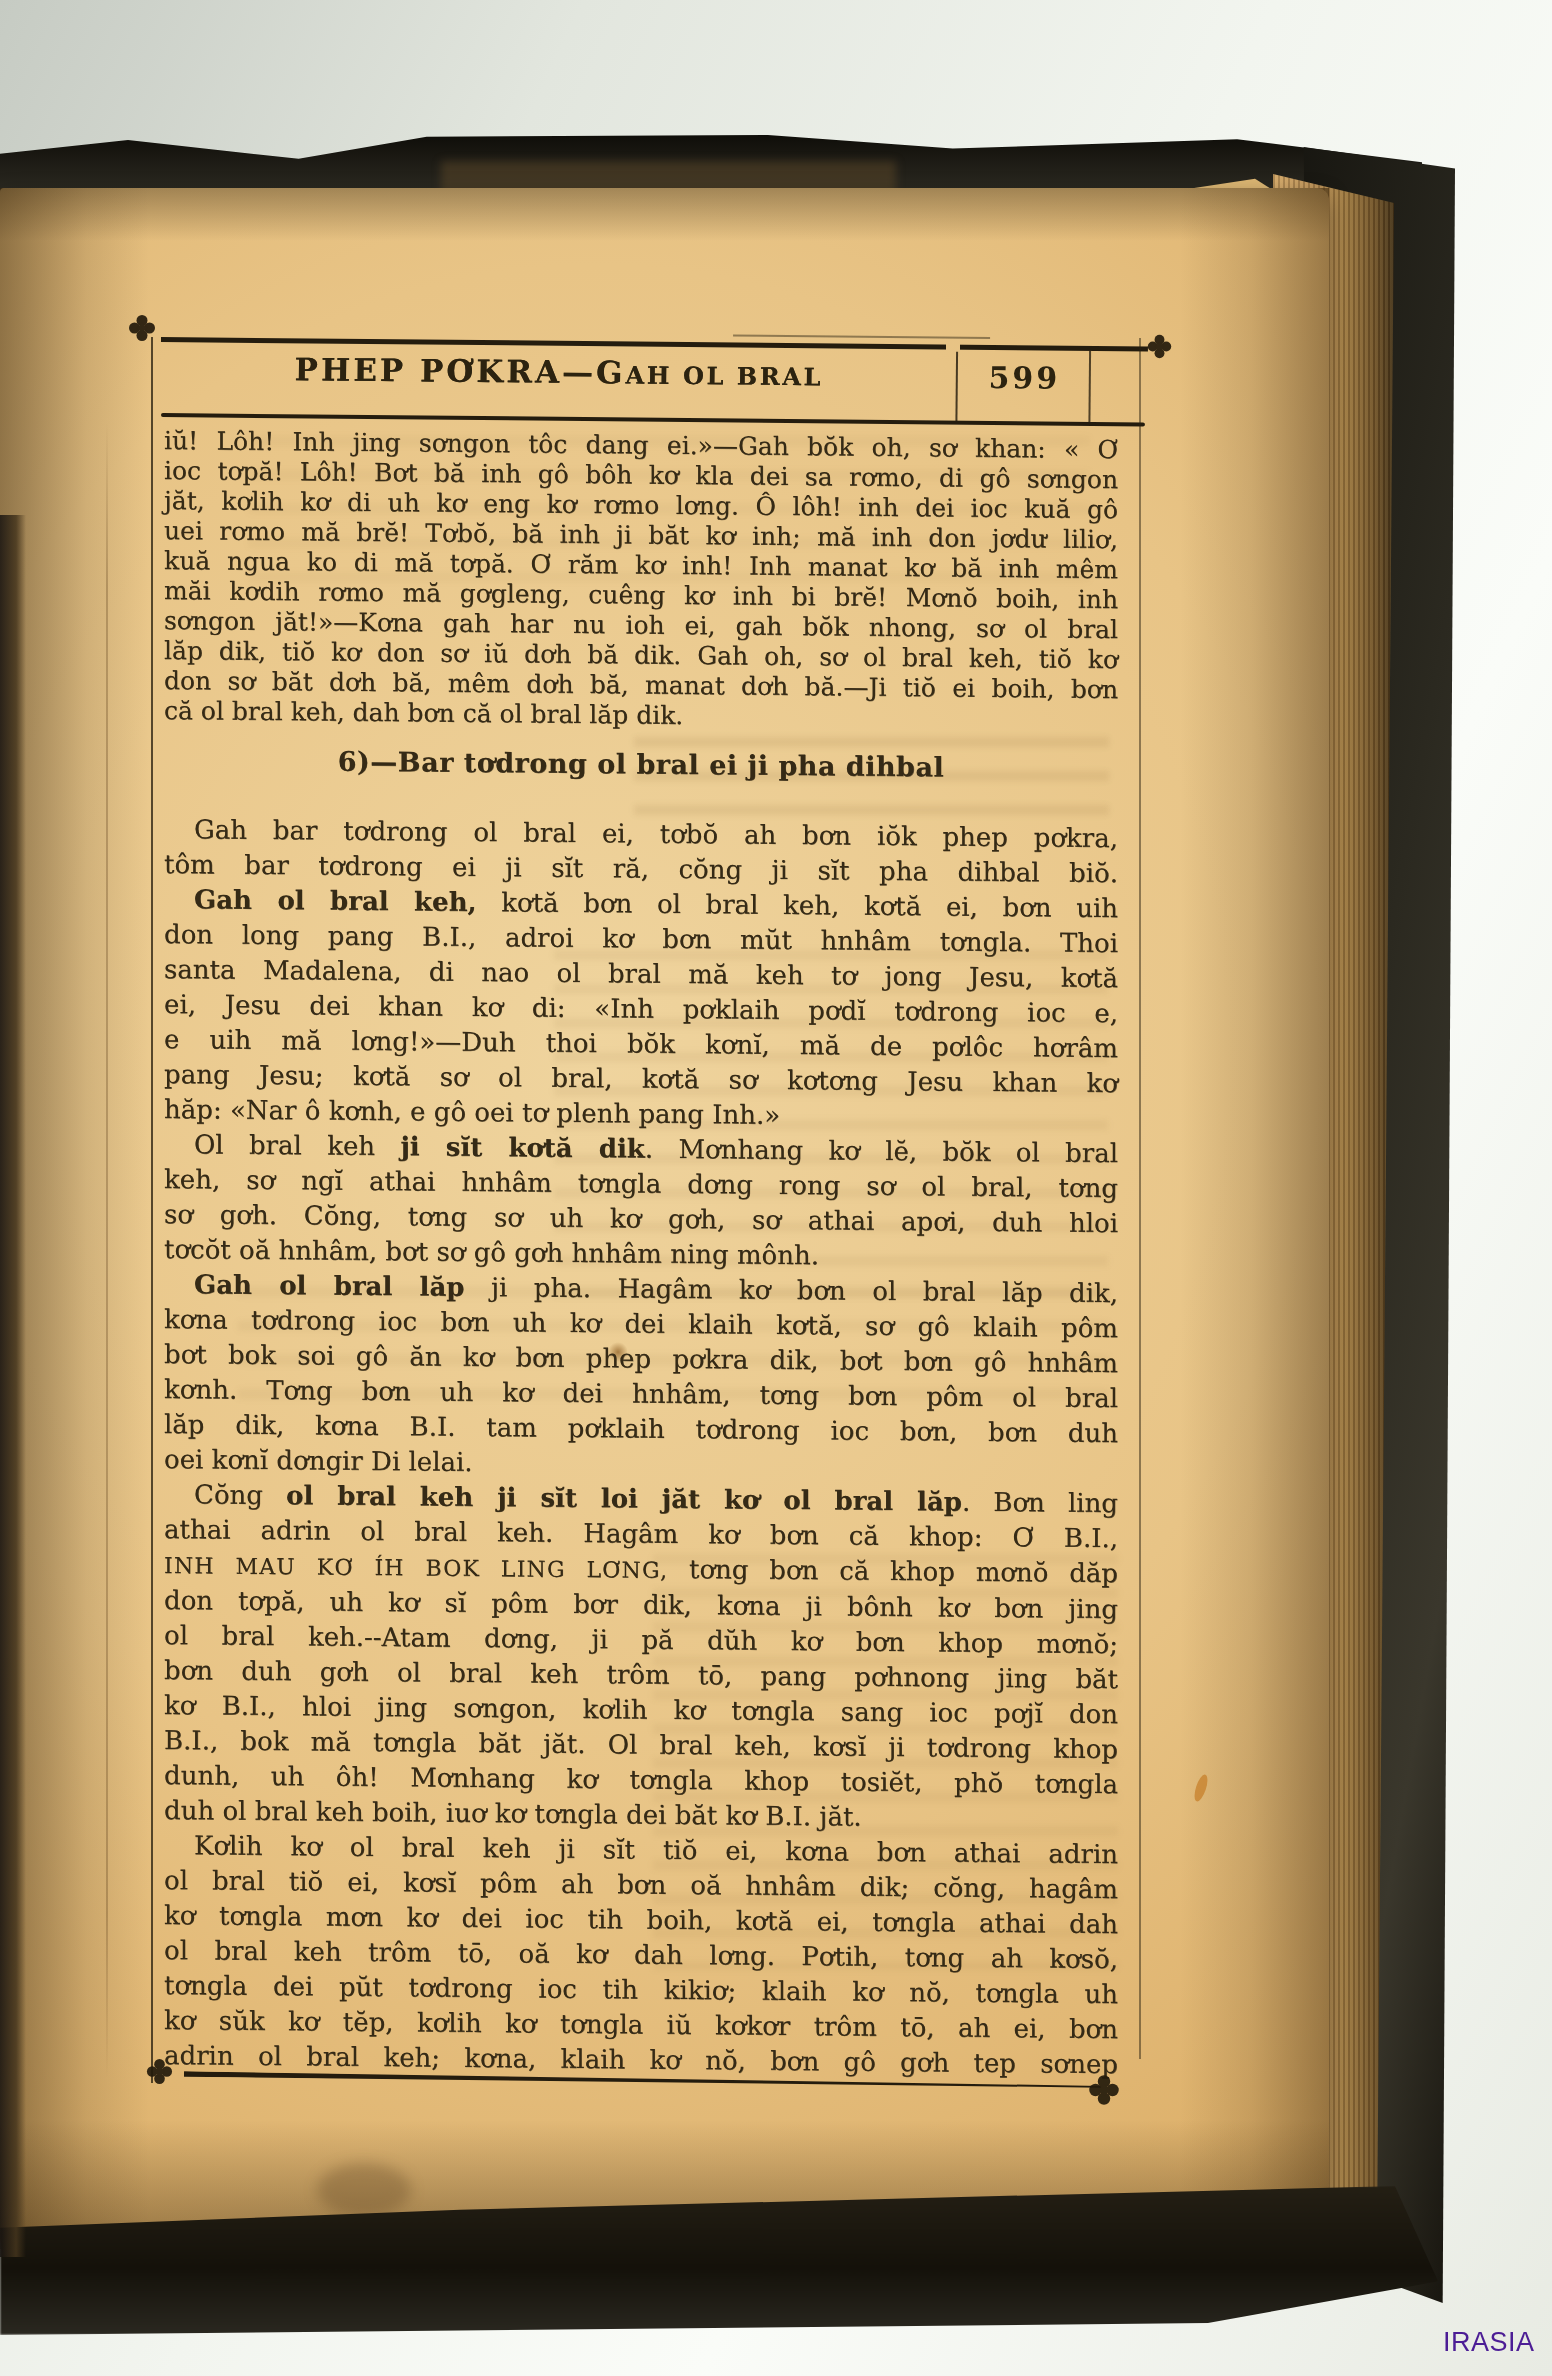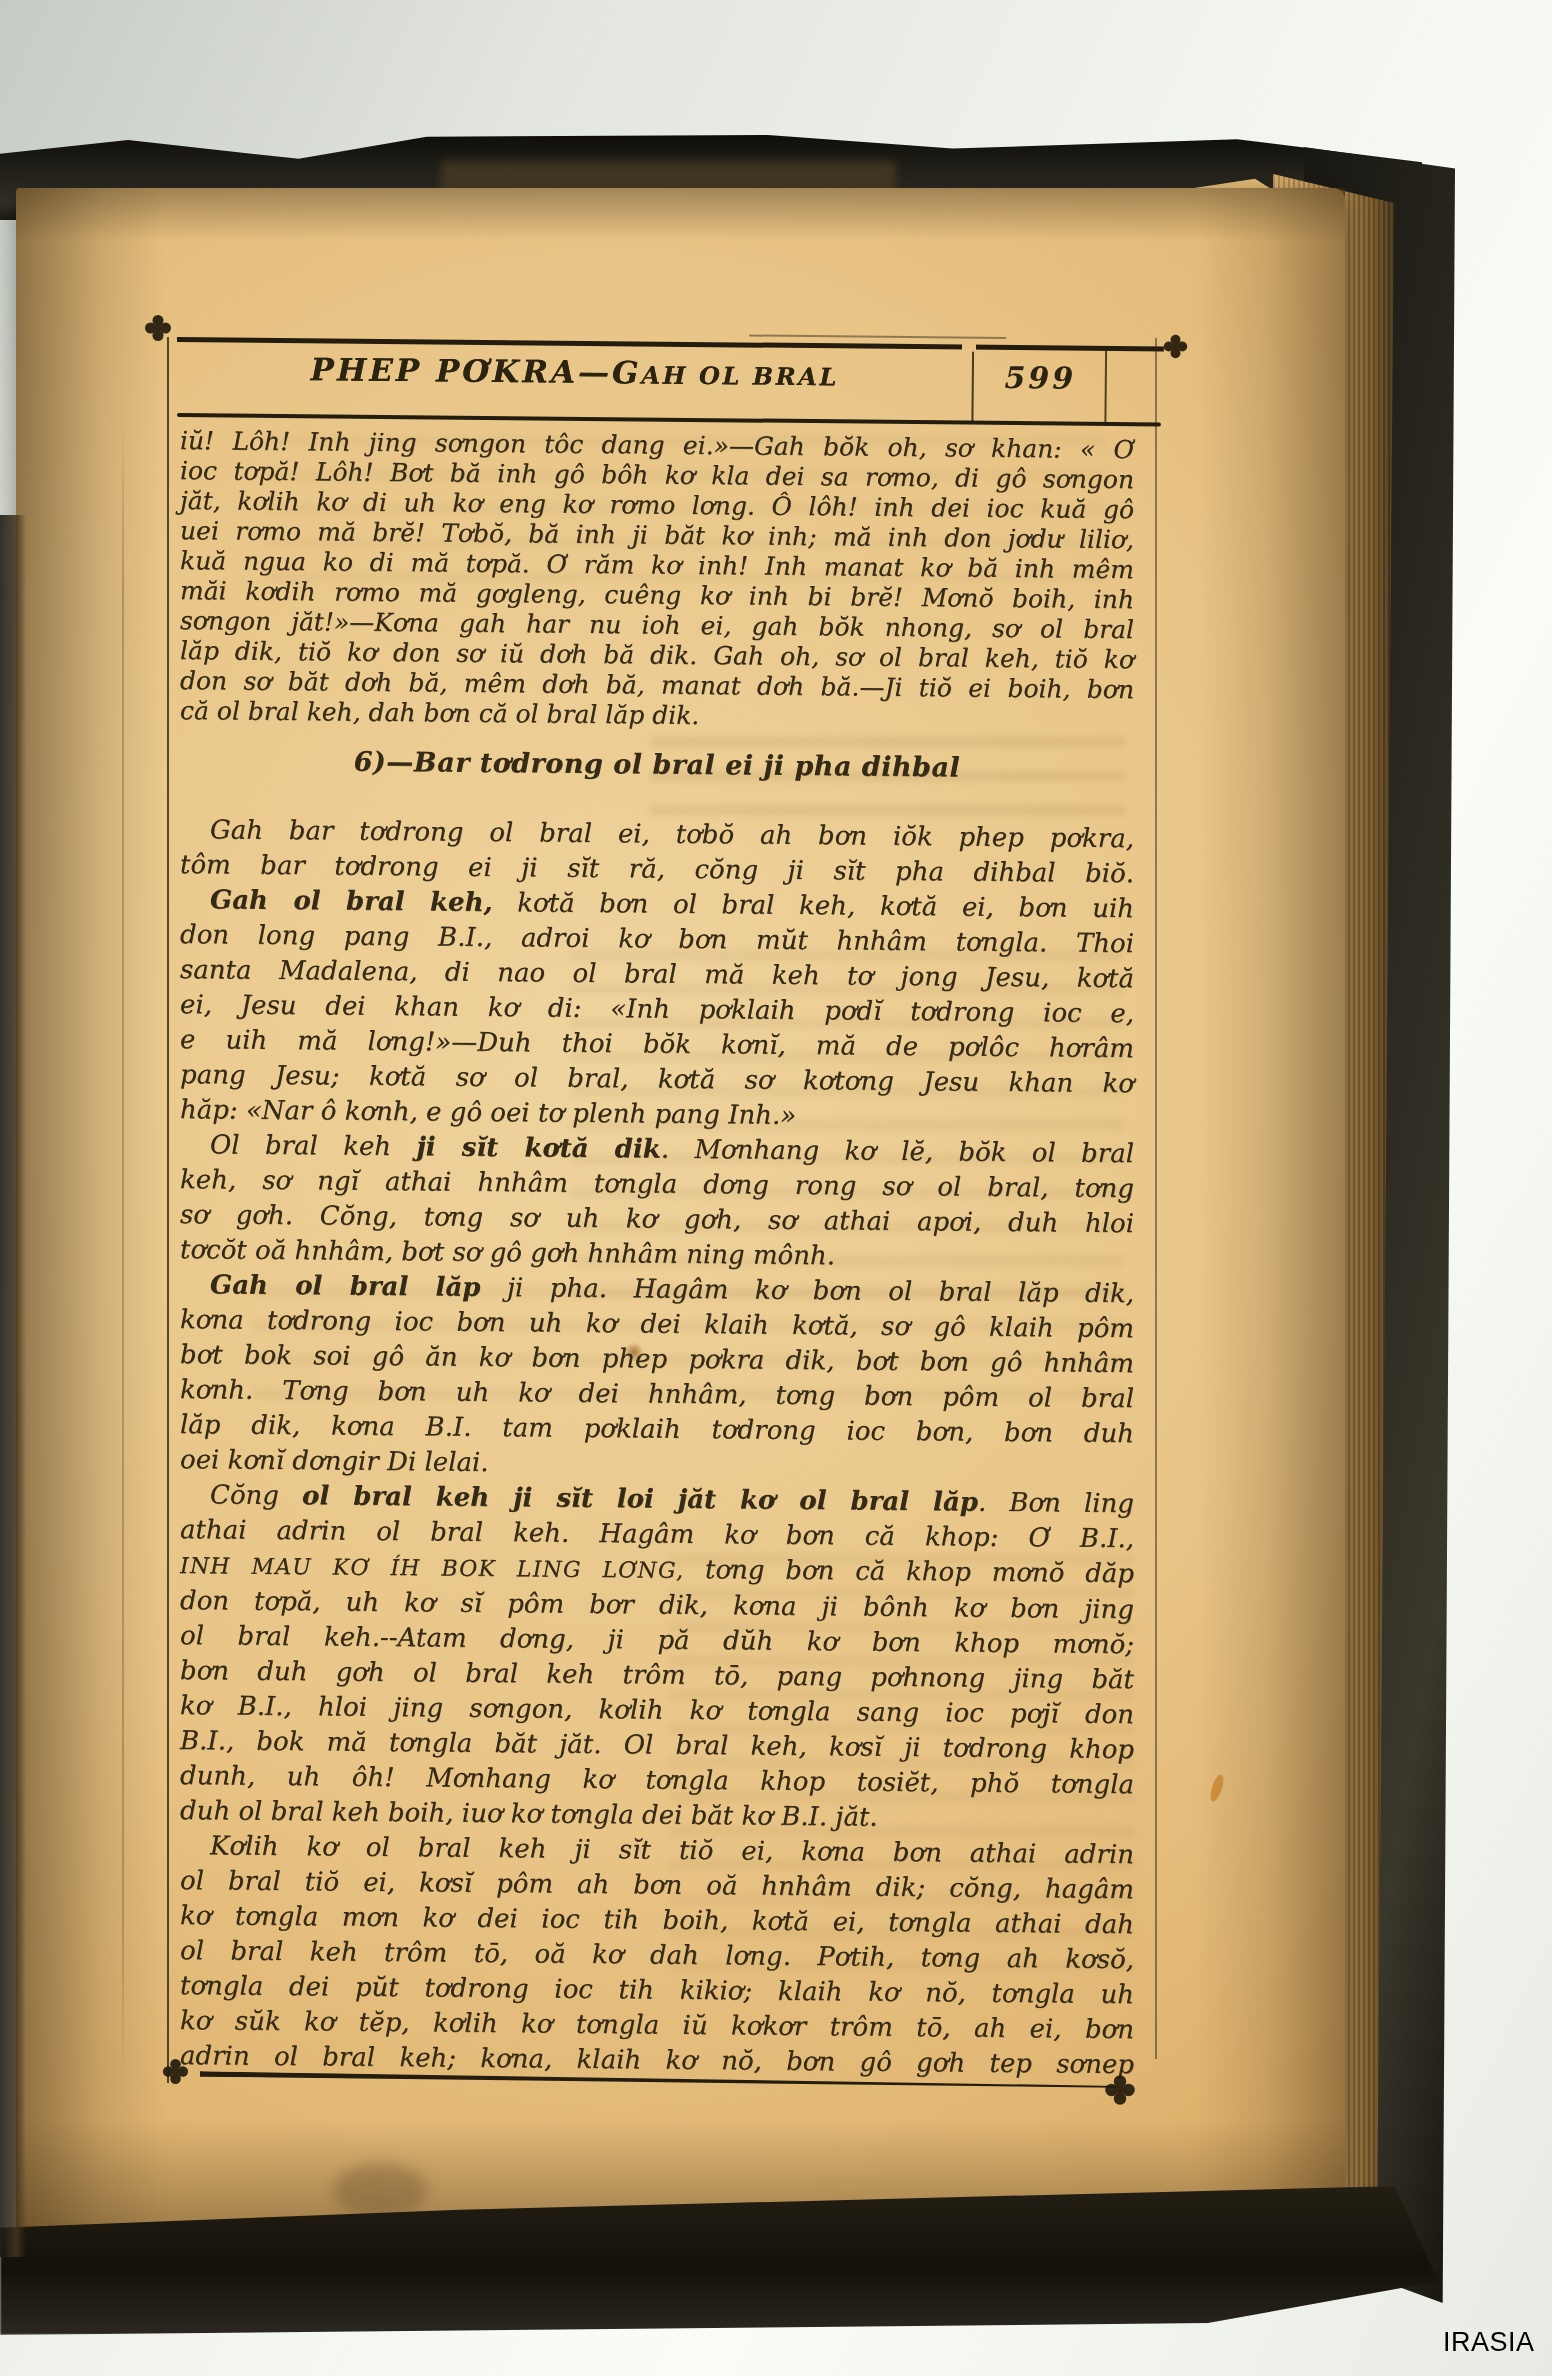--- a/index.html
+++ b/index.html
@@ -40,25 +40,24 @@
       linear-gradient(90deg,#d3a868 0%,#c1955a 28%,#a07b42 58%,#6e5128 84%,#3f2f17 100%);
     clip-path:polygon(0 0,100% 1.4%,86% 99%,0 97.6%);
   }
   .gutter-sliver{
     position:absolute;left:0;top:515px;width:26px;height:1742px;z-index:5;
     background:linear-gradient(90deg,#171310 0%,#45351d 62%,rgba(70,52,26,0) 100%);
     opacity:.85;
   }
   
   .page{
-    position:absolute;left:16px;top:188px;width:1329px;height:2061px;z-index:3;
+    position:absolute;left:0;top:188px;width:1329px;height:2061px;z-index:3;
     background:radial-gradient(120% 85% at 45% 42%,#efd49e 0%,#e8c486 45%,#ddb06a 75%,#d2a055 96%);
     border-radius:4px 12px 109px 10px / 4px 12px 59px 10px;
     box-shadow:0 8px 22px rgba(0,0,0,.35);
-    font-style:italic;
   }
   .shade{position:absolute;pointer-events:none;}
   .shade-top{left:0;top:0;width:100%;height:53px;
     background:linear-gradient(180deg,rgba(52,38,16,.38),rgba(52,38,16,0));}
   .shade-left{left:0;top:0;width:149px;height:100%;
     background:linear-gradient(90deg,rgba(58,40,15,.5),rgba(58,40,15,.14) 58%,rgba(58,40,15,0));}
   .shade-right{right:0;top:0;width:149px;height:100%;
     background:linear-gradient(270deg,rgba(76,52,20,.48),rgba(76,52,20,.16) 52%,rgba(76,52,20,0));}
   .shade-bottom{left:0;bottom:0;width:100%;height:129px;
     background:linear-gradient(0deg,rgba(58,40,15,.45),rgba(58,40,15,0));
@@ -107,21 +106,21 @@
   .rule-bottom{left:184px;top:1883px;width:917px;height:6px;
     clip-path:polygon(0 6%,100% 36%,100% 64%,0 94%);
     transform:rotate(.8deg);transform-origin:0 50%;}
   
   .ghost{position:absolute;pointer-events:none;
     background:repeating-linear-gradient(180deg,rgba(125,95,45,.15) 0 10px,rgba(125,95,45,0) 10px 34px);
     filter:blur(3px);opacity:.8;}
   .stain{position:absolute;pointer-events:none;}
   .watermark{position:absolute;left:1443px;top:2327px;z-index:10;
     font-family:"Liberation Sans","DejaVu Sans",sans-serif;font-size:27px;
-    color:#000000;letter-spacing:0.5px;}
+    color:#4c1d95;letter-spacing:0.5px;}
 </style>
 </head>
 <body>
 
 <div class="book">
   <div class="cover-top"></div>
   <div class="cover-right"></div>
   <div class="under-pages"></div>
   <div class="fore-edge"></div>
 

